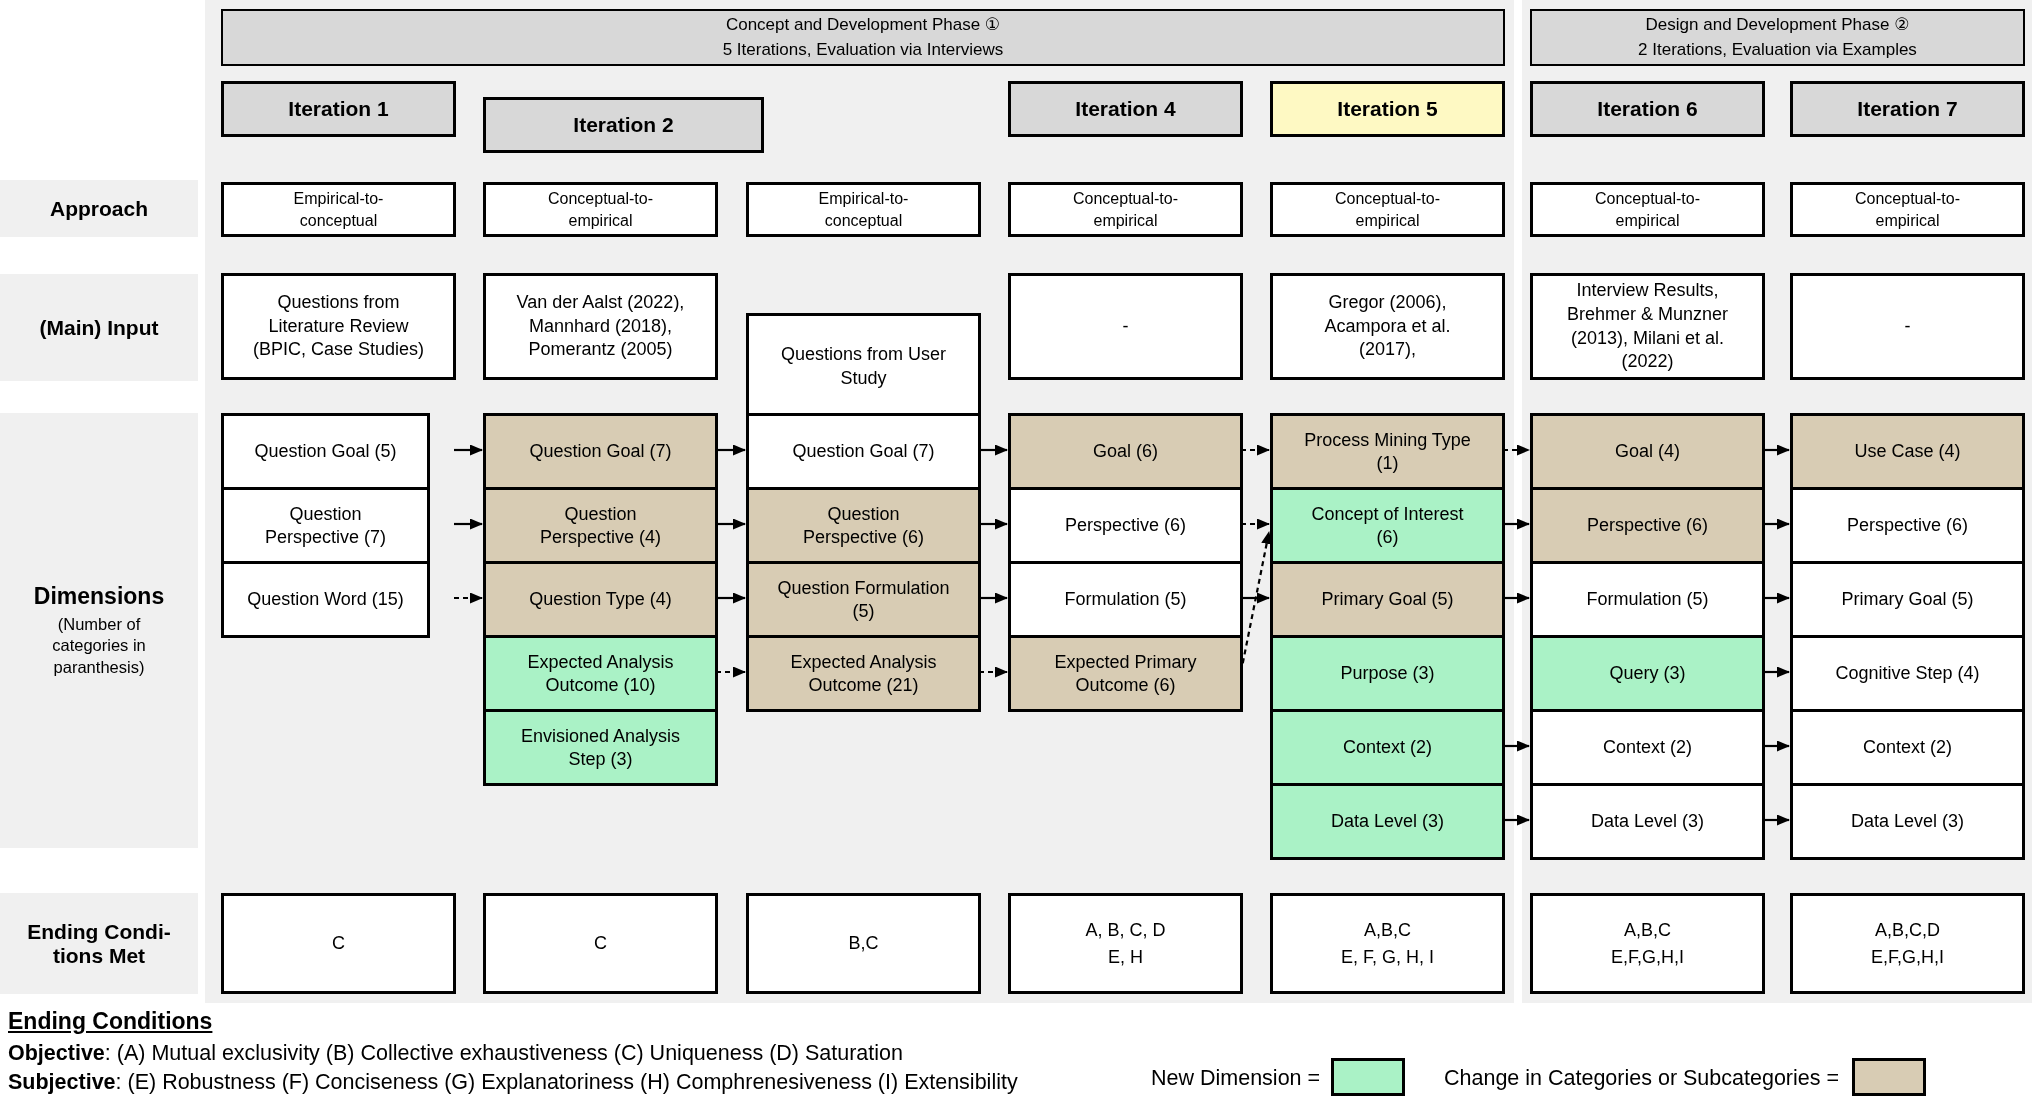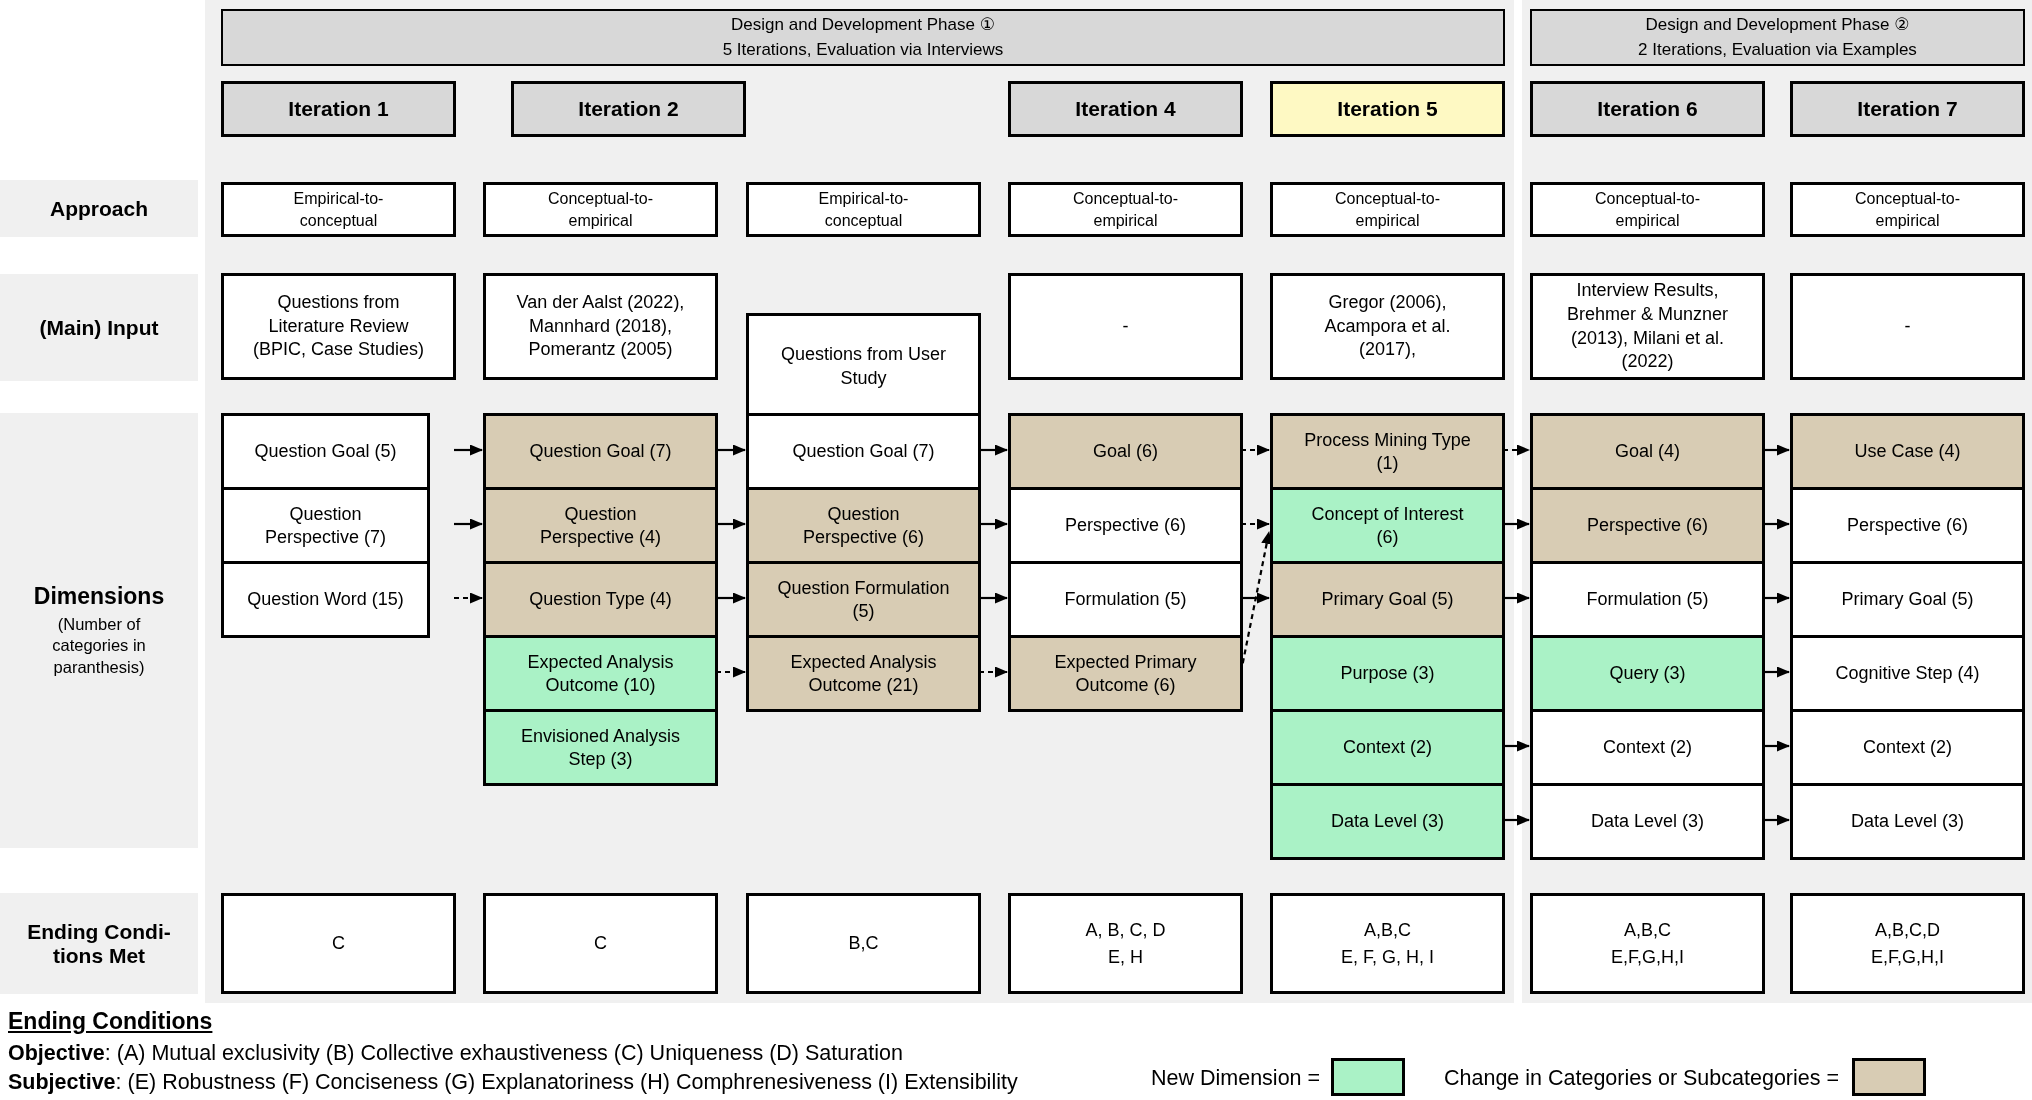--- a/index.html
+++ b/index.html
@@ -45,21 +45,21 @@
   <div class="side-label" style="top: 413px; height: 435px; background: rgb(240, 240, 240);">
     <div class="dims-title">Dimensions</div>
     <div class="dims-note">(Number of
 categories in
 paranthesis)</div>
   </div>
   <div class="side-label" style="top: 893px; height: 101px; background: rgb(240, 240, 240);">Ending Condi-
 tions Met</div>
 
   <div class="box phase-box" style="left: 221px; top: 9px; width: 1284px; height: 57px; background: rgb(216, 216, 216);">
-    <div>Design and Development Phase ①</div>
+    <div>Concept and Development Phase ①</div>
     <div>5 Iterations, Evaluation via Interviews</div>
   </div>
   <div class="box phase-box" style="left: 1530px; top: 9px; width: 495px; height: 57px; background: rgb(216, 216, 216);">
     <div>Design and Development Phase ②</div>
     <div>2 Iterations, Evaluation via Examples</div>
   </div>
 
   <div id="columns" class="abs" style="left:0; top:0; width:2032px; height:1100px;">
       <div class="box header-box" style="left: 221px; top: 81px; width: 235px; height: 56px; background: rgb(216, 216, 216);">Iteration 1</div>
       <div class="box approach-box" style="left: 221px; top: 182px; width: 235px; height: 55px;">Empirical-to-
@@ -67,21 +67,21 @@
       <div class="box input-box" style="left: 221px; top: 273px; width: 235px; height: 107px;">Questions from
 Literature Review
 (BPIC, Case Studies)</div>
       <div class="dim-stack" style="left: 221px; top: 413px; width: 209px;">
         <div class="dim" style="background: rgb(255, 255, 255);">Question Goal (5)</div>
         <div class="dim" style="background: rgb(255, 255, 255);">Question
 Perspective (7)</div>
         <div class="dim" style="background: rgb(255, 255, 255);">Question Word (15)</div>
       </div>
       <div class="box ending-box" style="left: 221px; top: 893px; width: 235px; height: 101px;">C</div>
-      <div class="box header-box" style="left: 483px; top: 81px; width: 235px; height: 56px; background: rgb(216, 216, 216); margin-left: 28px;">Iteration 2</div>
+      <div class="box header-box" style="left: 483px; top: 97px; width: 281px; height: 56px; background: rgb(216, 216, 216);">Iteration 2</div>
       <div class="box approach-box" style="left: 483px; top: 182px; width: 235px; height: 55px;">Conceptual-to-
 empirical</div>
       <div class="box input-box" style="left: 483px; top: 273px; width: 235px; height: 107px;">Van der Aalst (2022),
 Mannhard (2018),
 Pomerantz (2005)</div>
       <div class="dim-stack" style="left: 483px; top: 413px; width: 235px;">
         <div class="dim" style="background: rgb(216, 204, 180);">Question Goal (7)</div>
         <div class="dim" style="background: rgb(216, 204, 180);">Question
 Perspective (4)</div>
         <div class="dim" style="background: rgb(216, 204, 180);">Question Type (4)</div>

